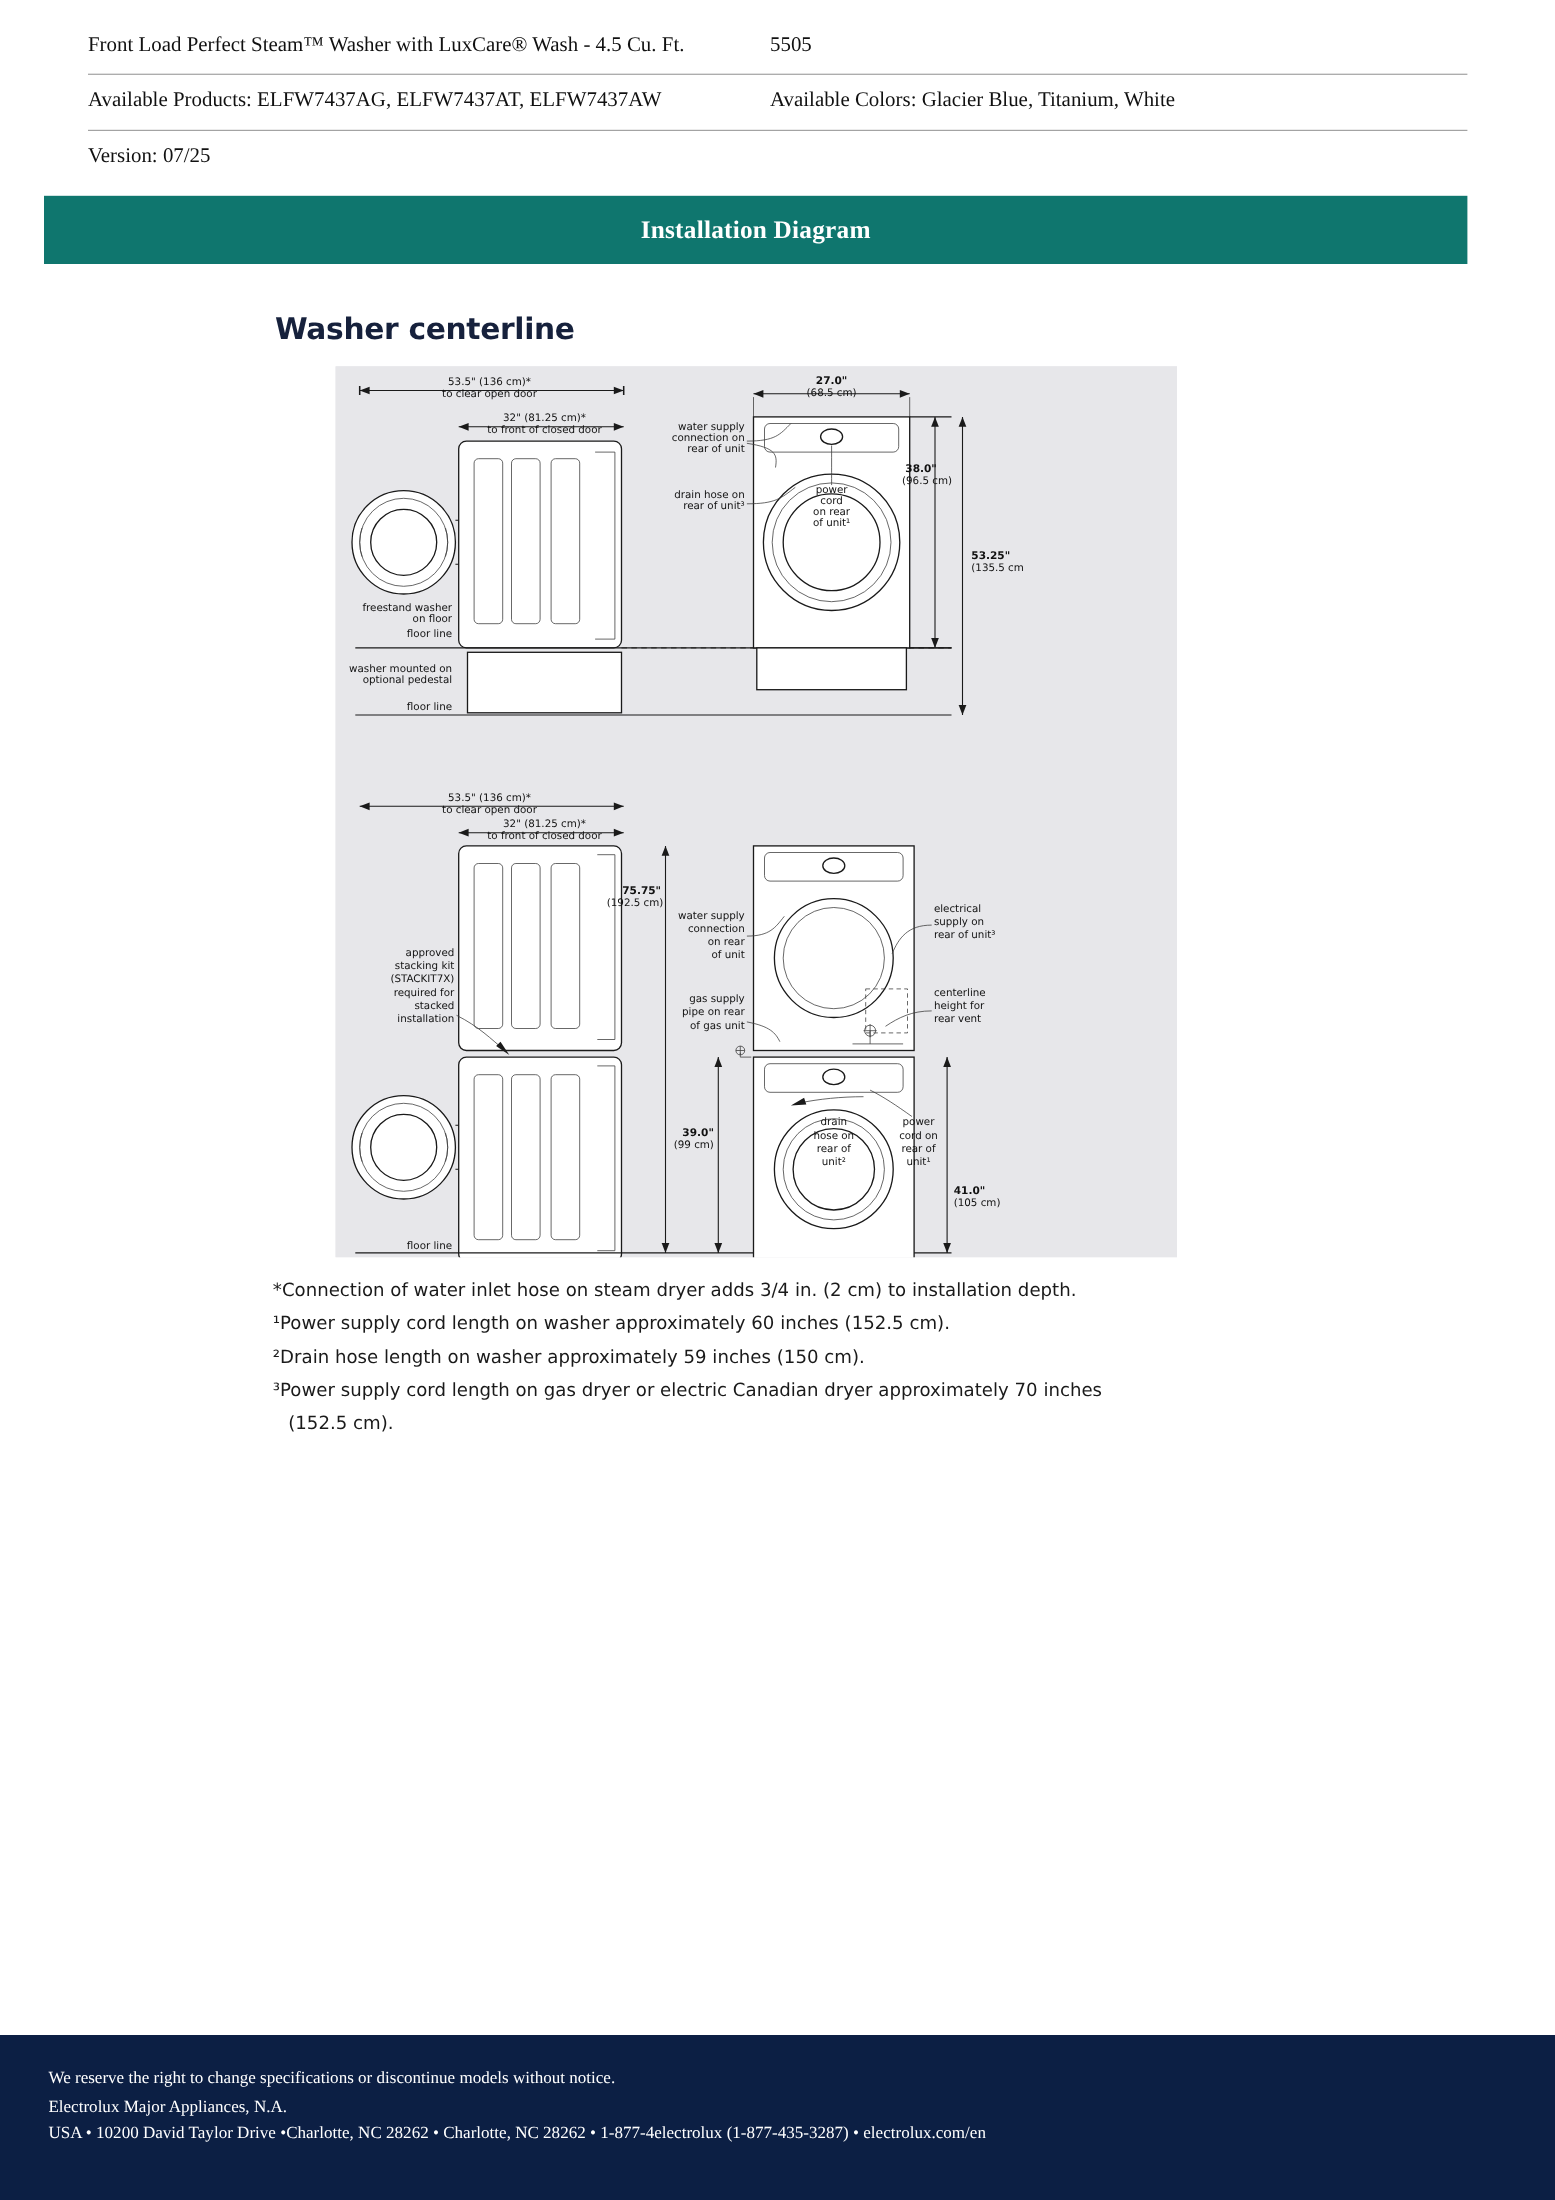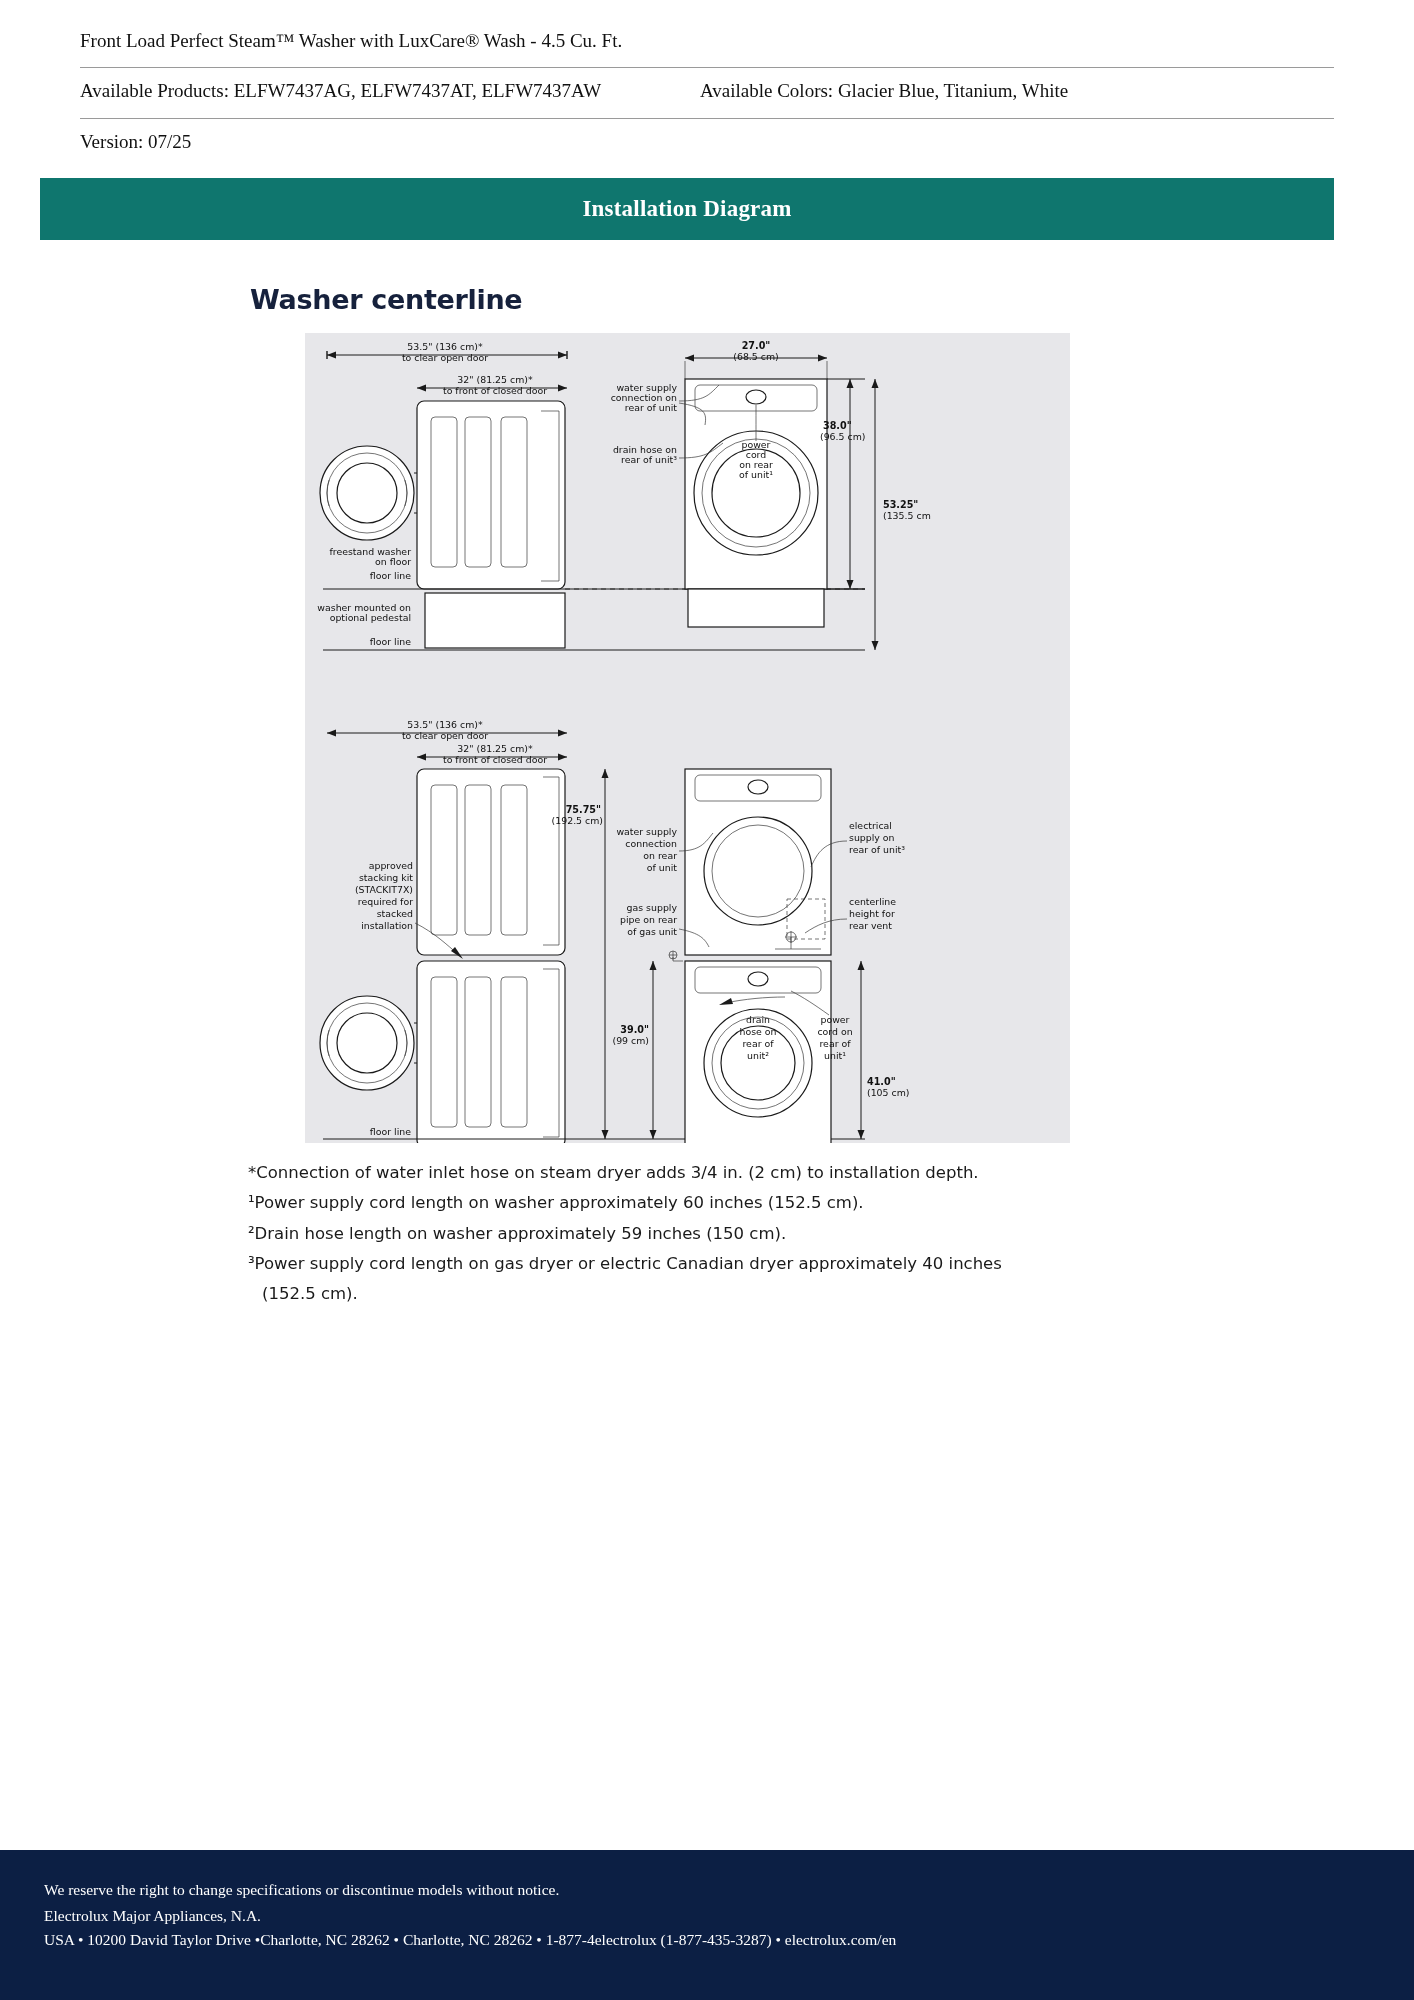--- a/index.html
+++ b/index.html
@@ -81,20 +81,21 @@
   .footer .f1 { margin-bottom: 2px; }
 </style>
 </head>
 <body>
 
 <div class="page">
 
   <div class="header">
     <div class="hdr-row">
       <div class="hdr-left">Front Load Perfect Steam™ Washer with LuxCare® Wash - 4.5 Cu. Ft.</div>
+      <div class="hdr-right hdr-code">5505</div>
     </div>
     <div class="hdr-row">
       <div class="hdr-left">Available Products: ELFW7437AG, ELFW7437AT, ELFW7437AW</div>
       <div class="hdr-right">Available Colors: Glacier Blue, Titanium, White</div>
     </div>
     <div class="hdr-row last">
       <div class="hdr-left">Version: 07/25</div>
       <div class="hdr-right"></div>
     </div>
   </div>
@@ -315,21 +316,21 @@
         <text class="t tc" x="530" y="714">rear of</text>
         <text class="t tc" x="530" y="726">unit¹</text>
         <path class="thin" d="M524 682 C 510 672 498 664 486 658"></path>
       </svg>
     </div>
 
     <div class="notes">
       <div>*Connection of water inlet hose on steam dryer adds 3/4 in. (2 cm) to installation depth.</div>
       <div>¹Power supply cord length on washer approximately 60 inches (152.5 cm).</div>
       <div>²Drain hose length on washer approximately 59 inches (150 cm).</div>
-      <div>³Power supply cord length on gas dryer or electric Canadian dryer approximately 40 inches</div>
+      <div>³Power supply cord length on gas dryer or electric Canadian dryer approximately 70 inches</div>
       <div class="indent">(152.5 cm).</div>
     </div>
   </div>
 
   <div class="footer">
     <div class="f1">We reserve the right to change specifications or discontinue models without notice.</div>
     <div>Electrolux Major Appliances, N.A.</div>
     <div>USA • 10200 David Taylor Drive •Charlotte, NC 28262 • Charlotte, NC 28262 • 1-877-4electrolux (1-877-435-3287) • electrolux.com/en</div>
   </div>
 

